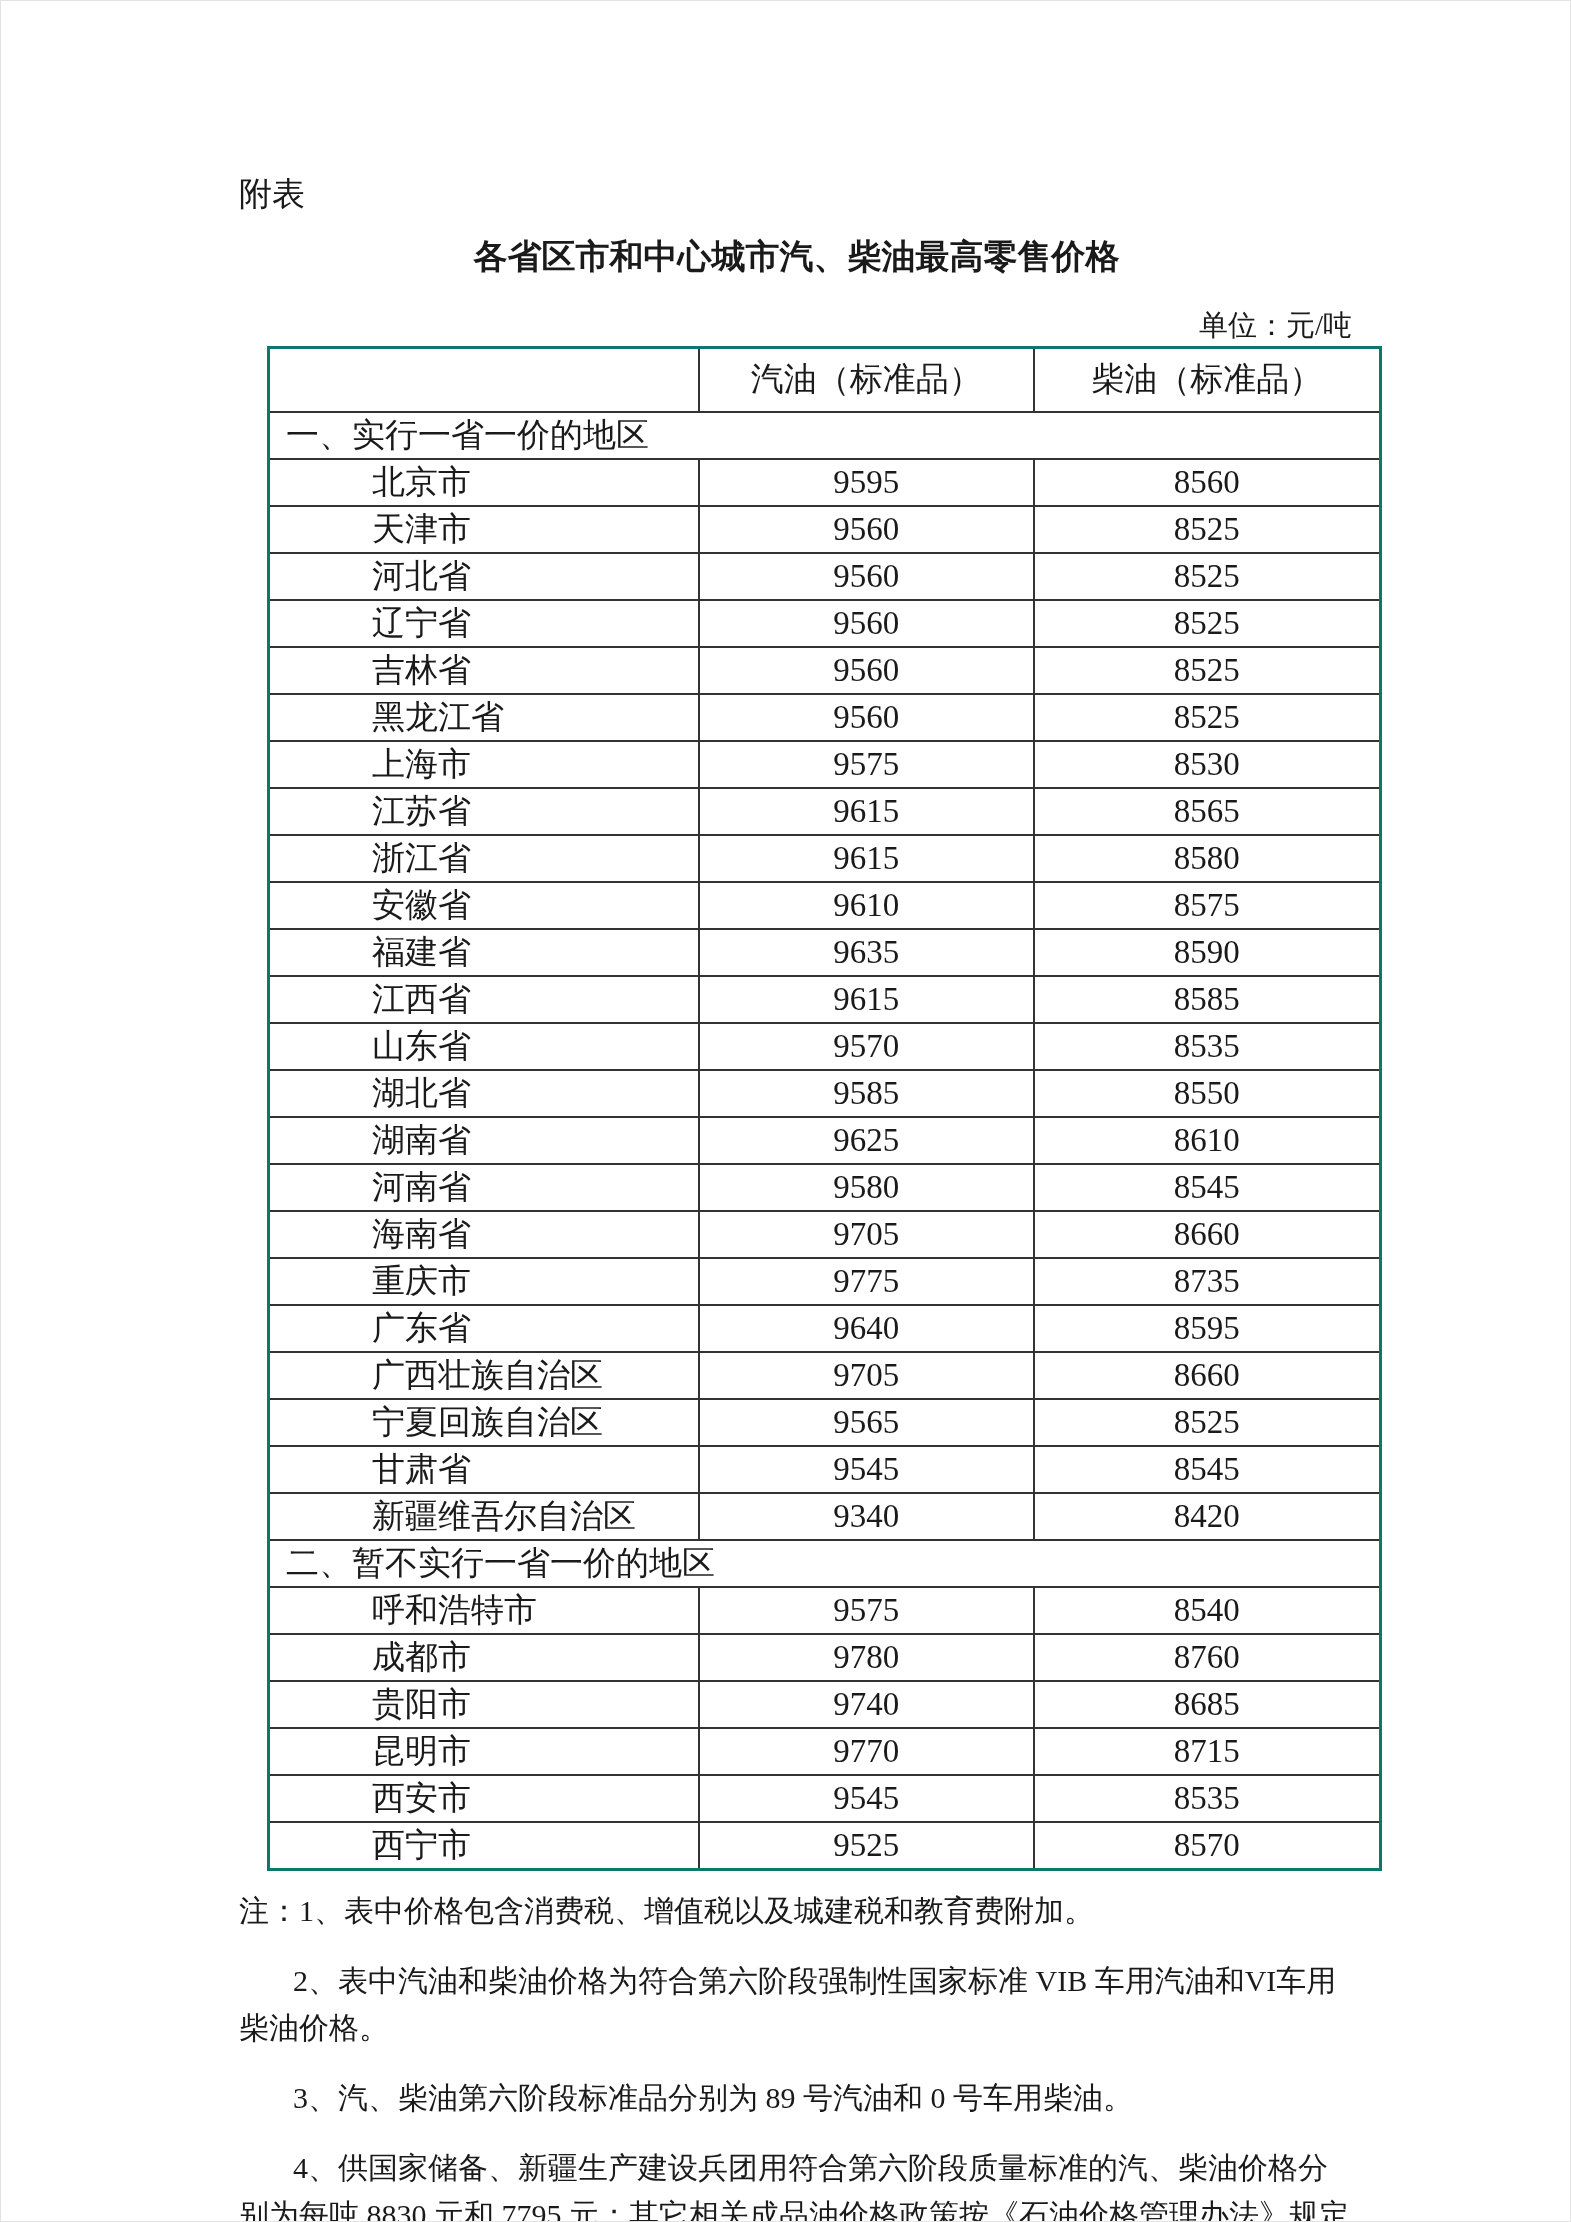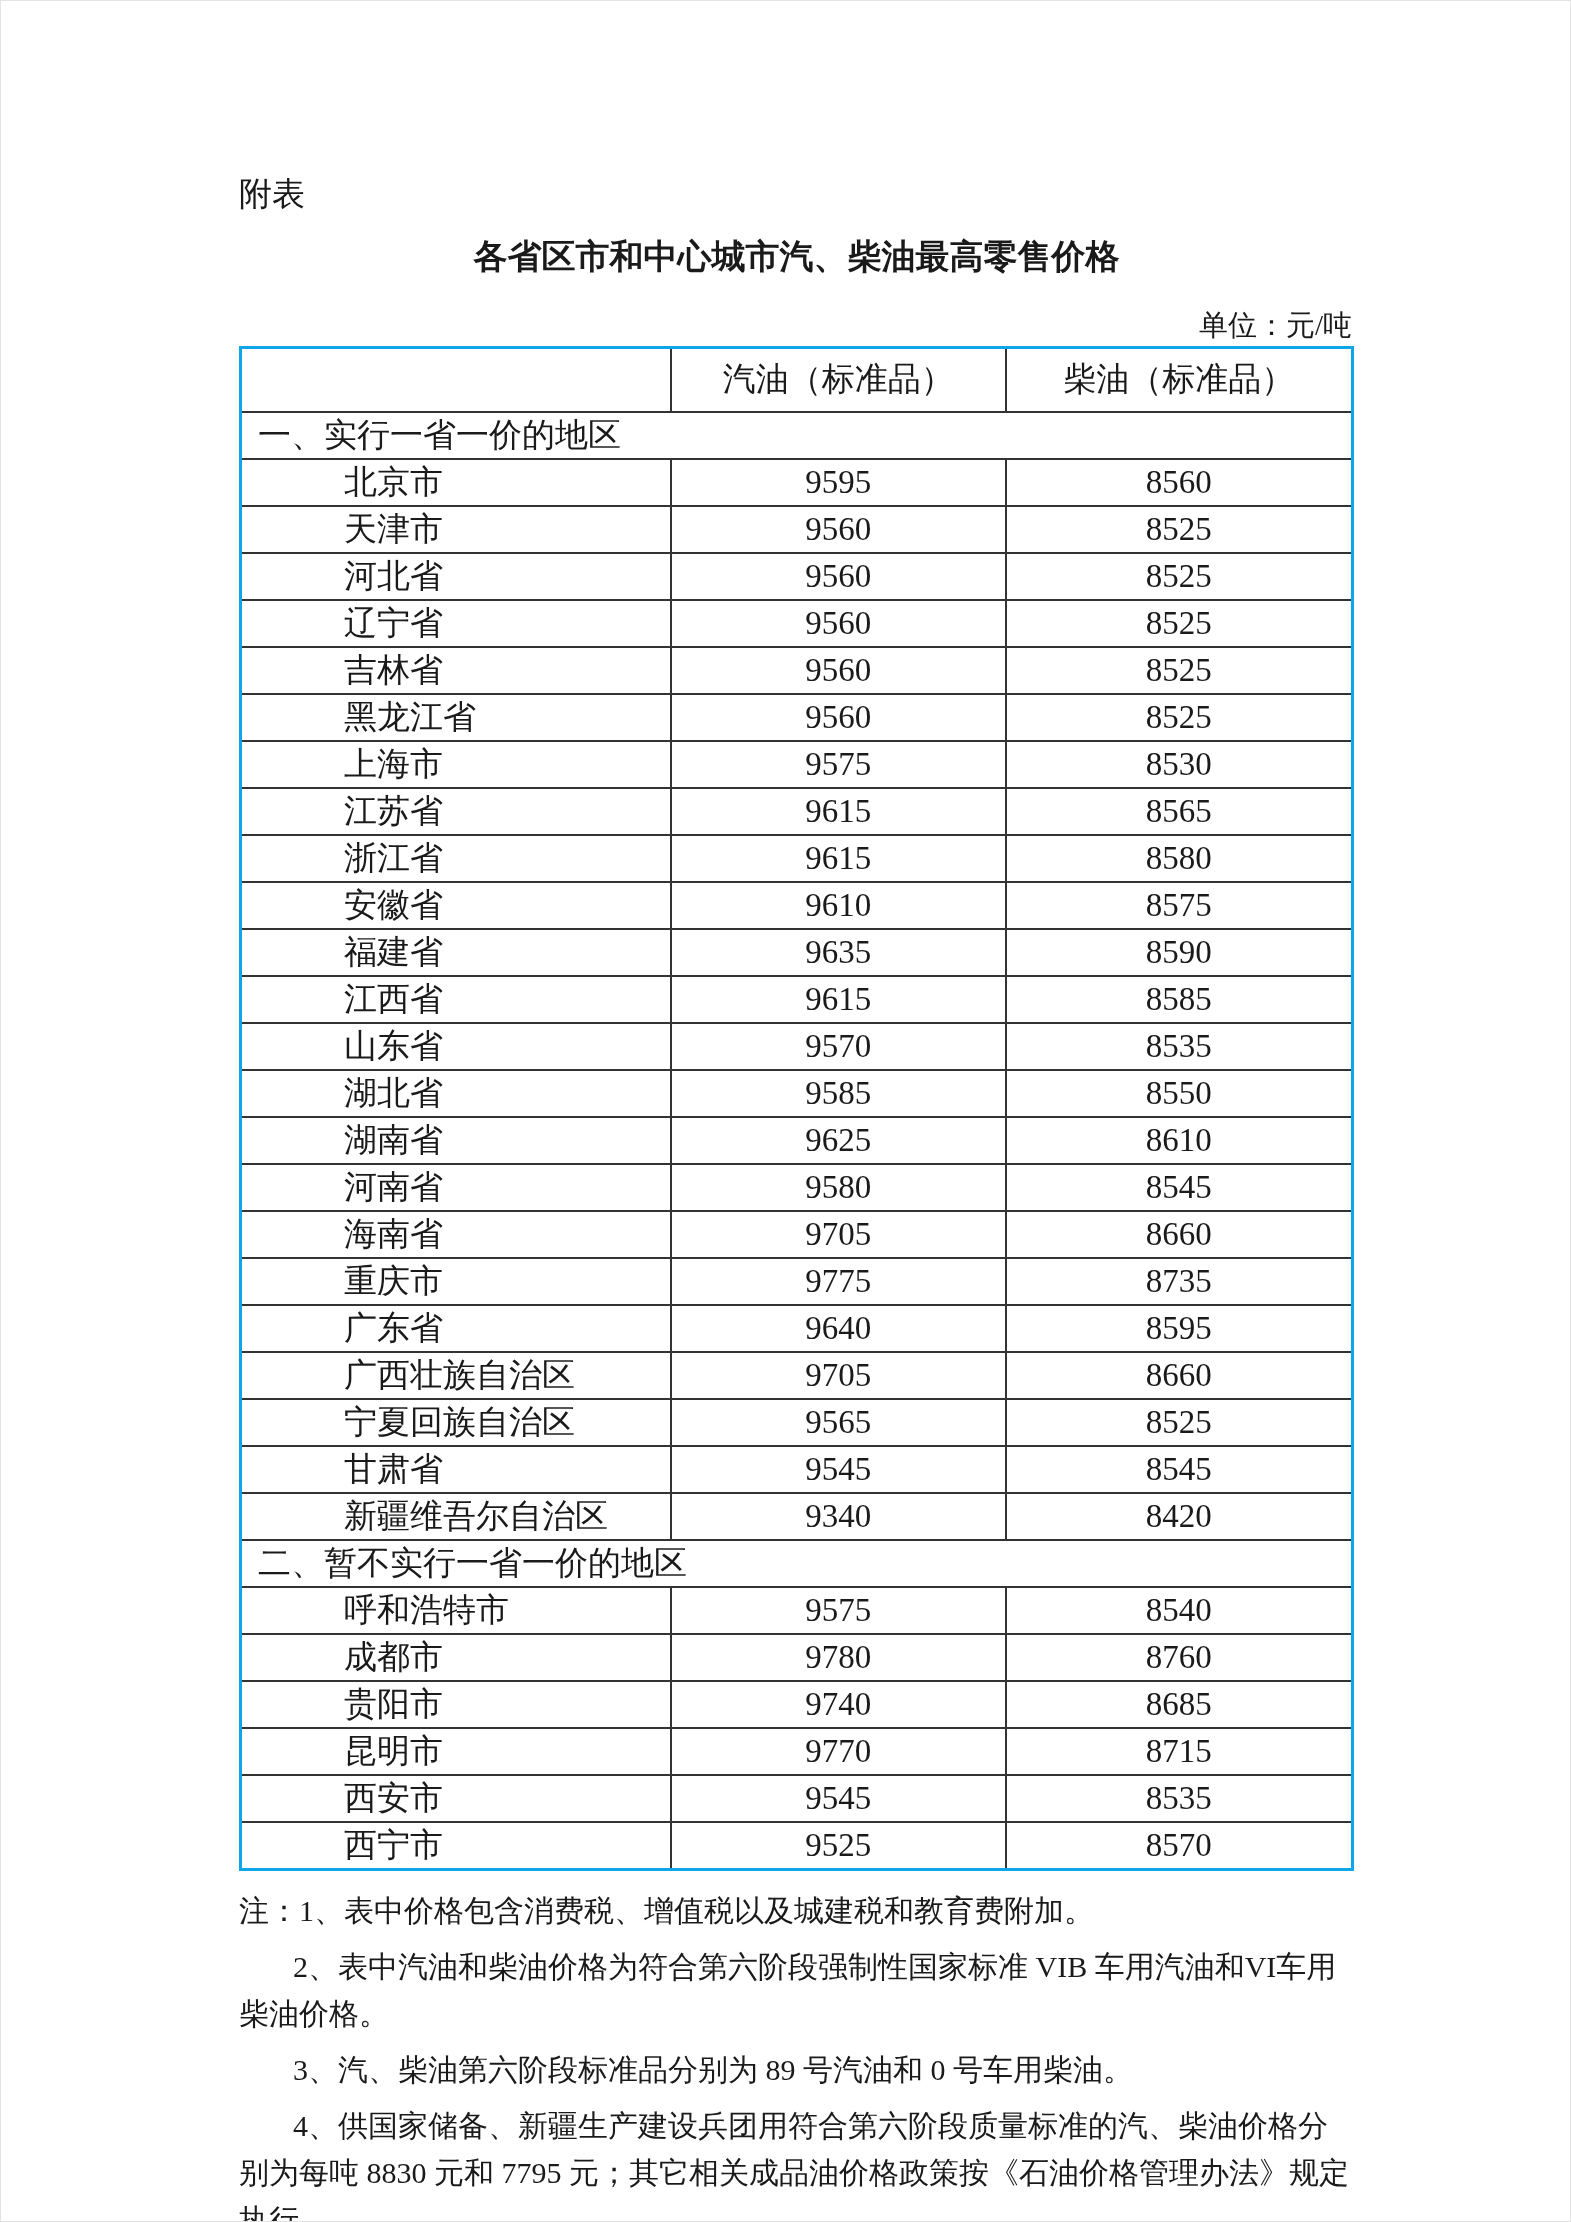--- a/index.html
+++ b/index.html
@@ -33,22 +33,23 @@
   }
   .unit-label {
     text-align: right;
     font-size: 29px;
     margin: 26px 2px 0 0;
   }
   table.price-table {
     width: 100%;
     border-collapse: collapse;
     table-layout: fixed;
-    border: 3px solid #0ea5e9;
+    border: 3px solid #0f766e;
     font-size: 33px;
+    margin-left: 28px;
   }
   .price-table th, .price-table td {
     border: 2px solid #333333;
     padding: 0;
     vertical-align: middle;
     font-weight: normal;
   }
   .price-table thead th {
     height: 62px;
     text-align: center;
@@ -75,21 +76,21 @@
   }
   .notes p {
     margin: 0;
     text-indent: 1.8em;
   }
   .notes p.first {
     text-indent: 0;
     margin-top: 0;
   }
   .notes p + p {
-    margin-top: 9px;
+    margin-top: 23px;
   }
 </style>
 </head>
 <body>
 
 <div class="page">
 
   <div class="appendix-label">附表</div>
 
   <h1 class="doc-title">各省区市和中心城市汽、柴油最高零售价格</h1>

